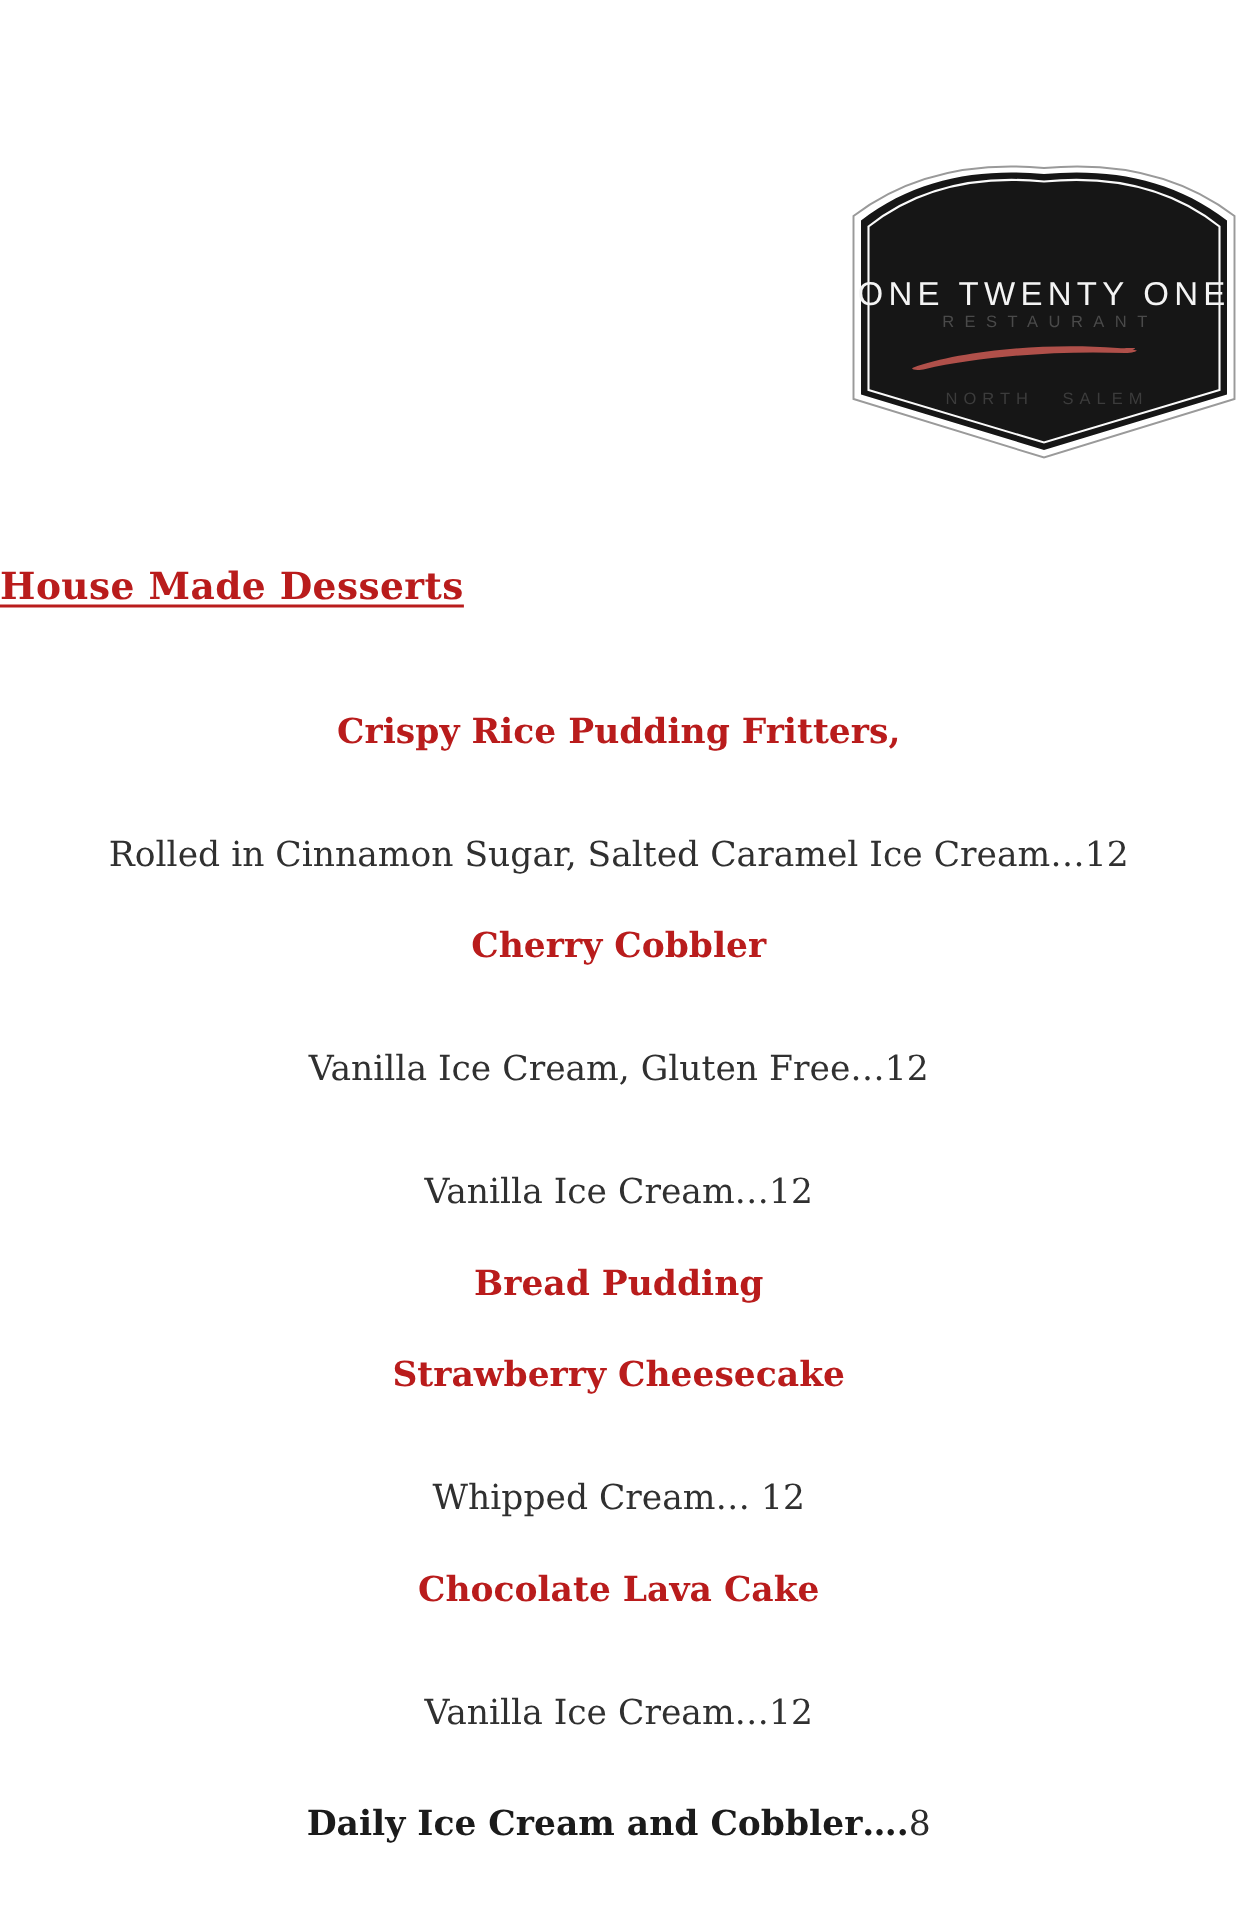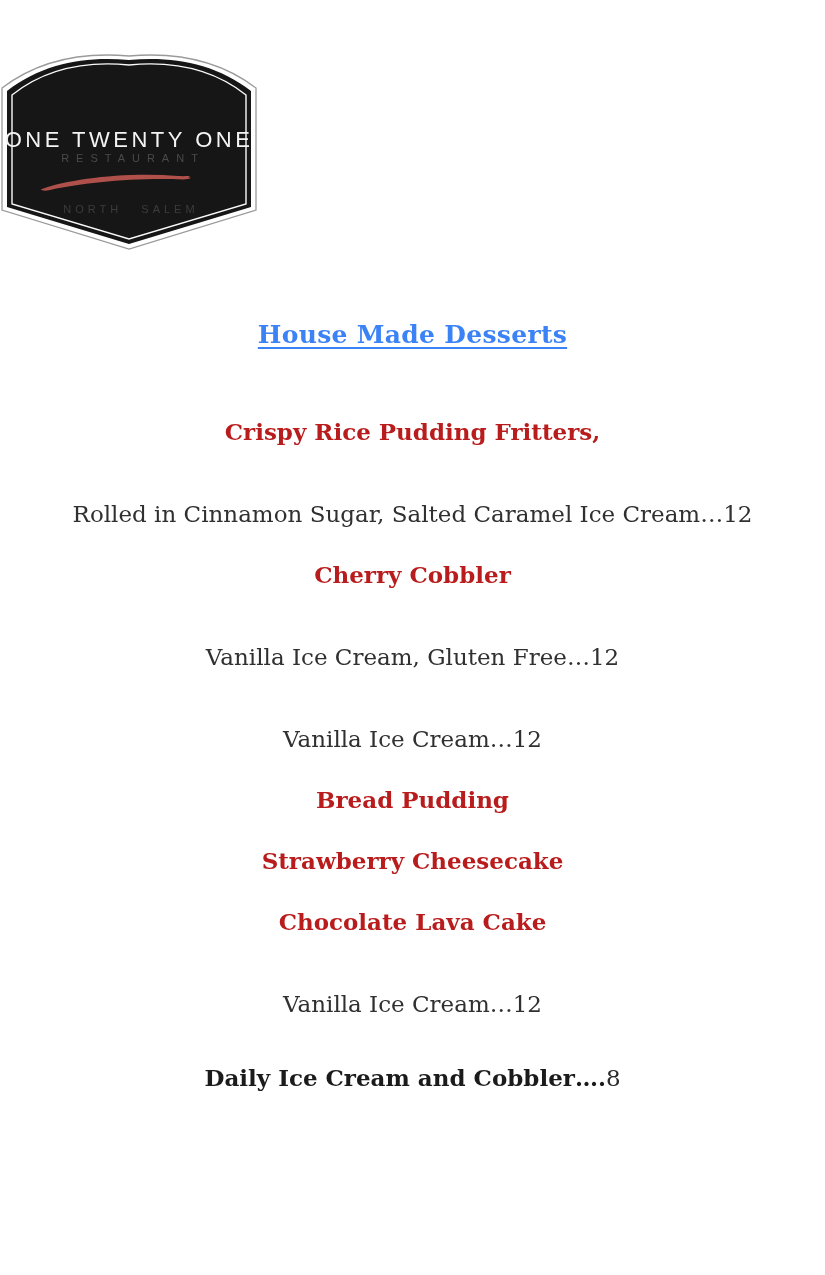--- a/index.html
+++ b/index.html
@@ -8,23 +8,23 @@
     position: relative;
     width: 825px;
     height: 1275px;
     margin: 0 auto;
     background: #ffffff;
     font-family: "DejaVu Serif", "Liberation Serif", serif;
     color: #1f1f1f;
     overflow: hidden;
   }
   .logo-wrap {
-    padding-top: 50px;
+    padding-top: 106px;
     display: flex;
-    justify-content: flex-start;
+    justify-content: flex-end;
   }
   .logo-wrap svg { display: block; }
 
   .logo-title {
     font-family: "Liberation Sans", sans-serif;
     font-size: 22px;
     letter-spacing: 3.5px;
     fill: #f4f4f4;
   }
   .logo-subtitle {
@@ -36,24 +36,24 @@
   .logo-location {
     font-family: "Liberation Sans", sans-serif;
     font-size: 11px;
     letter-spacing: 4px;
     word-spacing: 12px;
     fill: #3c3c3c;
   }
 
   .heading {
     margin-top: 68px;
-    text-align: center;
+    text-align: left;
     font-size: 25px;
     font-weight: bold;
-    color: #3b82f6;
+    color: #b91c1c;
     text-decoration: underline;
     text-underline-offset: 4px;
     text-decoration-thickness: 2px;
     letter-spacing: 0.3px;
   }
 
   .items {
     margin-top: 66px;
     text-align: center;
   }
@@ -120,20 +120,21 @@
     <div class="menu-item">
       <div class="item-desc">Vanilla Ice Cream…12</div>
     </div>
 
     <div class="menu-item">
       <div class="item-name">Bread Pudding</div>
     </div>
 
     <div class="menu-item">
       <div class="item-name">Strawberry Cheesecake</div>
+      <div class="item-desc">Whipped Cream… 12</div>
     </div>
 
     <div class="menu-item">
       <div class="item-name">Chocolate Lava Cake</div>
       <div class="item-desc">Vanilla Ice Cream…12</div>
     </div>
 
     <div class="daily-item">
       <span class="daily-name">Daily Ice Cream and Cobbler….</span><span class="daily-price">8</span>
     </div>

